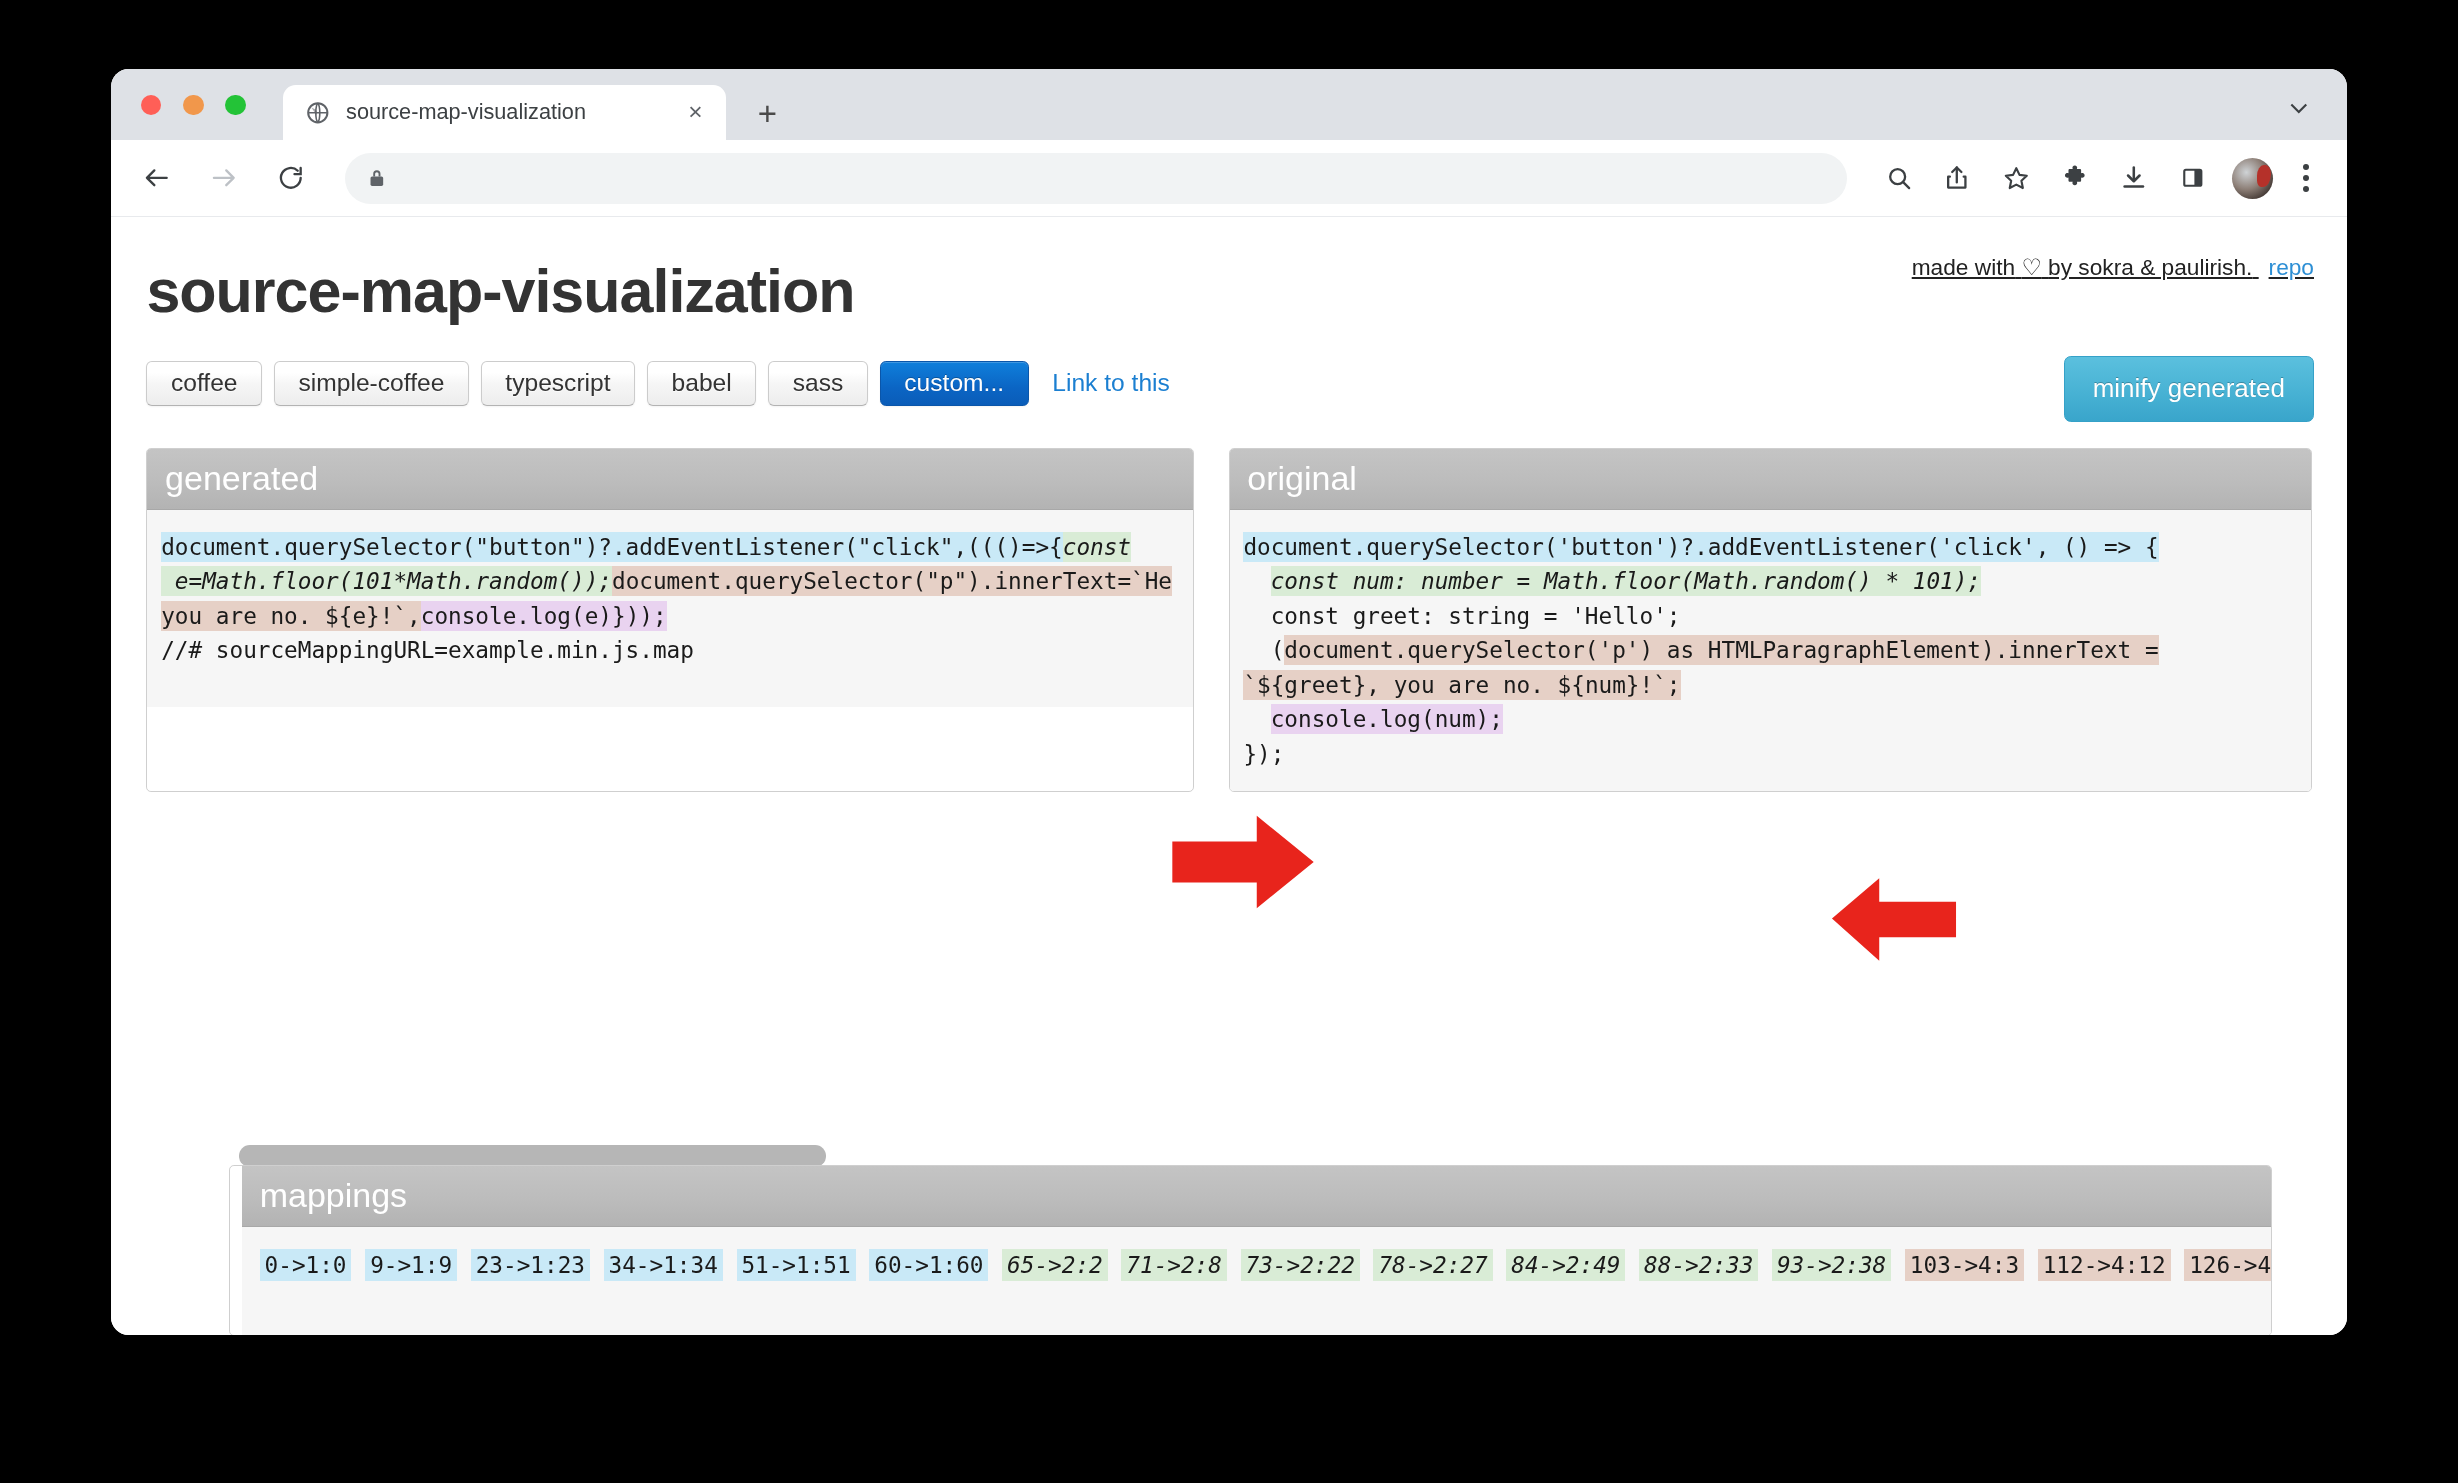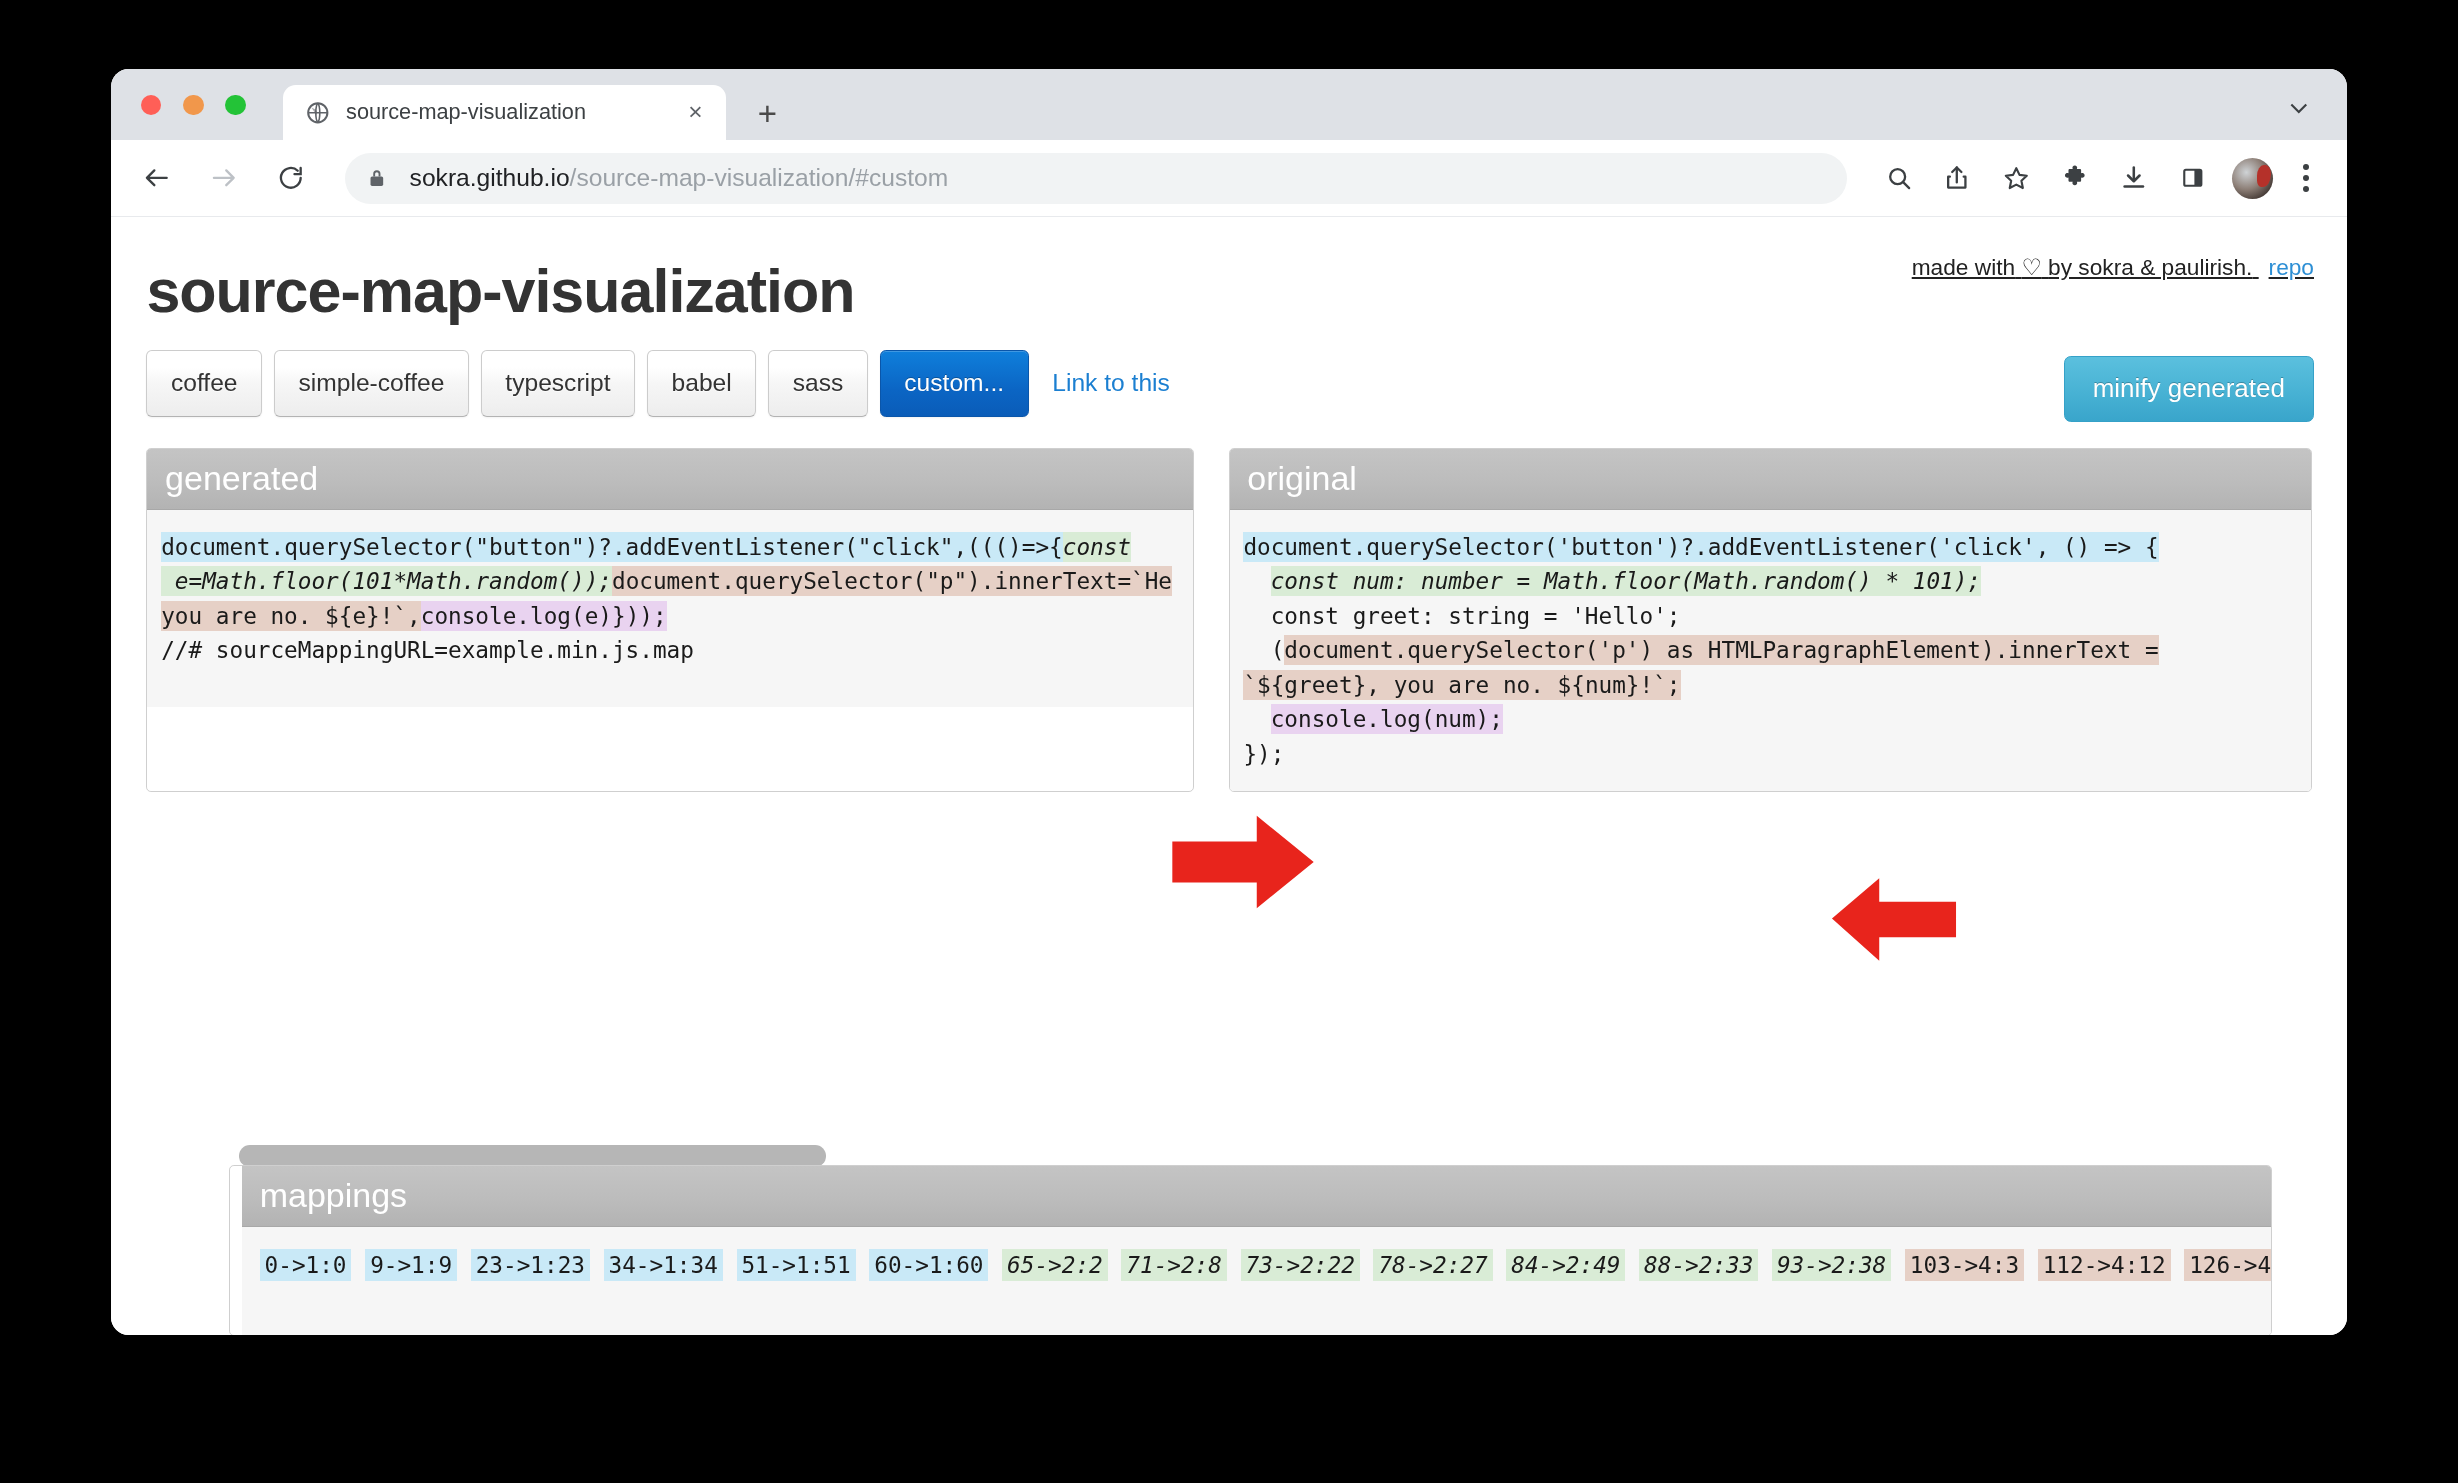--- a/index.html
+++ b/index.html
@@ -153,21 +153,21 @@
     line-height: 1.15;
   }
 
   #toolbar-row {
     position: relative;
     margin: 29.6px 0 0 11.8px;
     display: flex; align-items: center;
     height: 55px;
   }
   .btn {
-    height: 67px;
+    height: 45px;
     padding: 0 23.6px;
     margin-right: 11.8px;
     display: inline-flex; align-items: center; justify-content: center;
     font-size: 24.6px; color: #333333;
     background: linear-gradient(to bottom, #ffffff 0%, #ffffff 25%, #f6f6f6 50%, #ededed 100%);
     border: 1px solid #cccccc;
     border-bottom-color: #b3b3b3;
     border-radius: 5.9px;
     white-space: nowrap;
     text-shadow: 0 1px 1px rgba(255,255,255,0.75);
@@ -334,21 +334,20 @@
       </svg>
     </div>
 
     <div id="omnibox">
       <span class="lock-icon">
         <svg viewBox="0 0 24 24" width="21.7" height="21.7" fill="#5f6368">
           <rect x="5" y="10.5" width="14" height="10.5" rx="1.8"></rect>
           <path d="M8 10.5V7.6a4 4 0 0 1 8 0v2.9h-2.1V7.6a1.9 1.9 0 0 0-3.8 0v2.9z"></path>
         </svg>
       </span>
-      <span id="omnibox-url"><span class="host">sokra.github.io</span><span>/source-map-visualization/#custom</span></span>
     </div>
 
     <div id="toolbar-right">
       <div class="tb-icon">
         <svg viewBox="0 0 24 24" width="27.6" height="27.6" fill="none" stroke="#3c4043" stroke-width="2" stroke-linecap="round">
           <circle cx="11" cy="11" r="6.5"></circle>
             <path d="M16 16l5 5"></path>
         </svg>
       </div>
       <div class="tb-icon">

